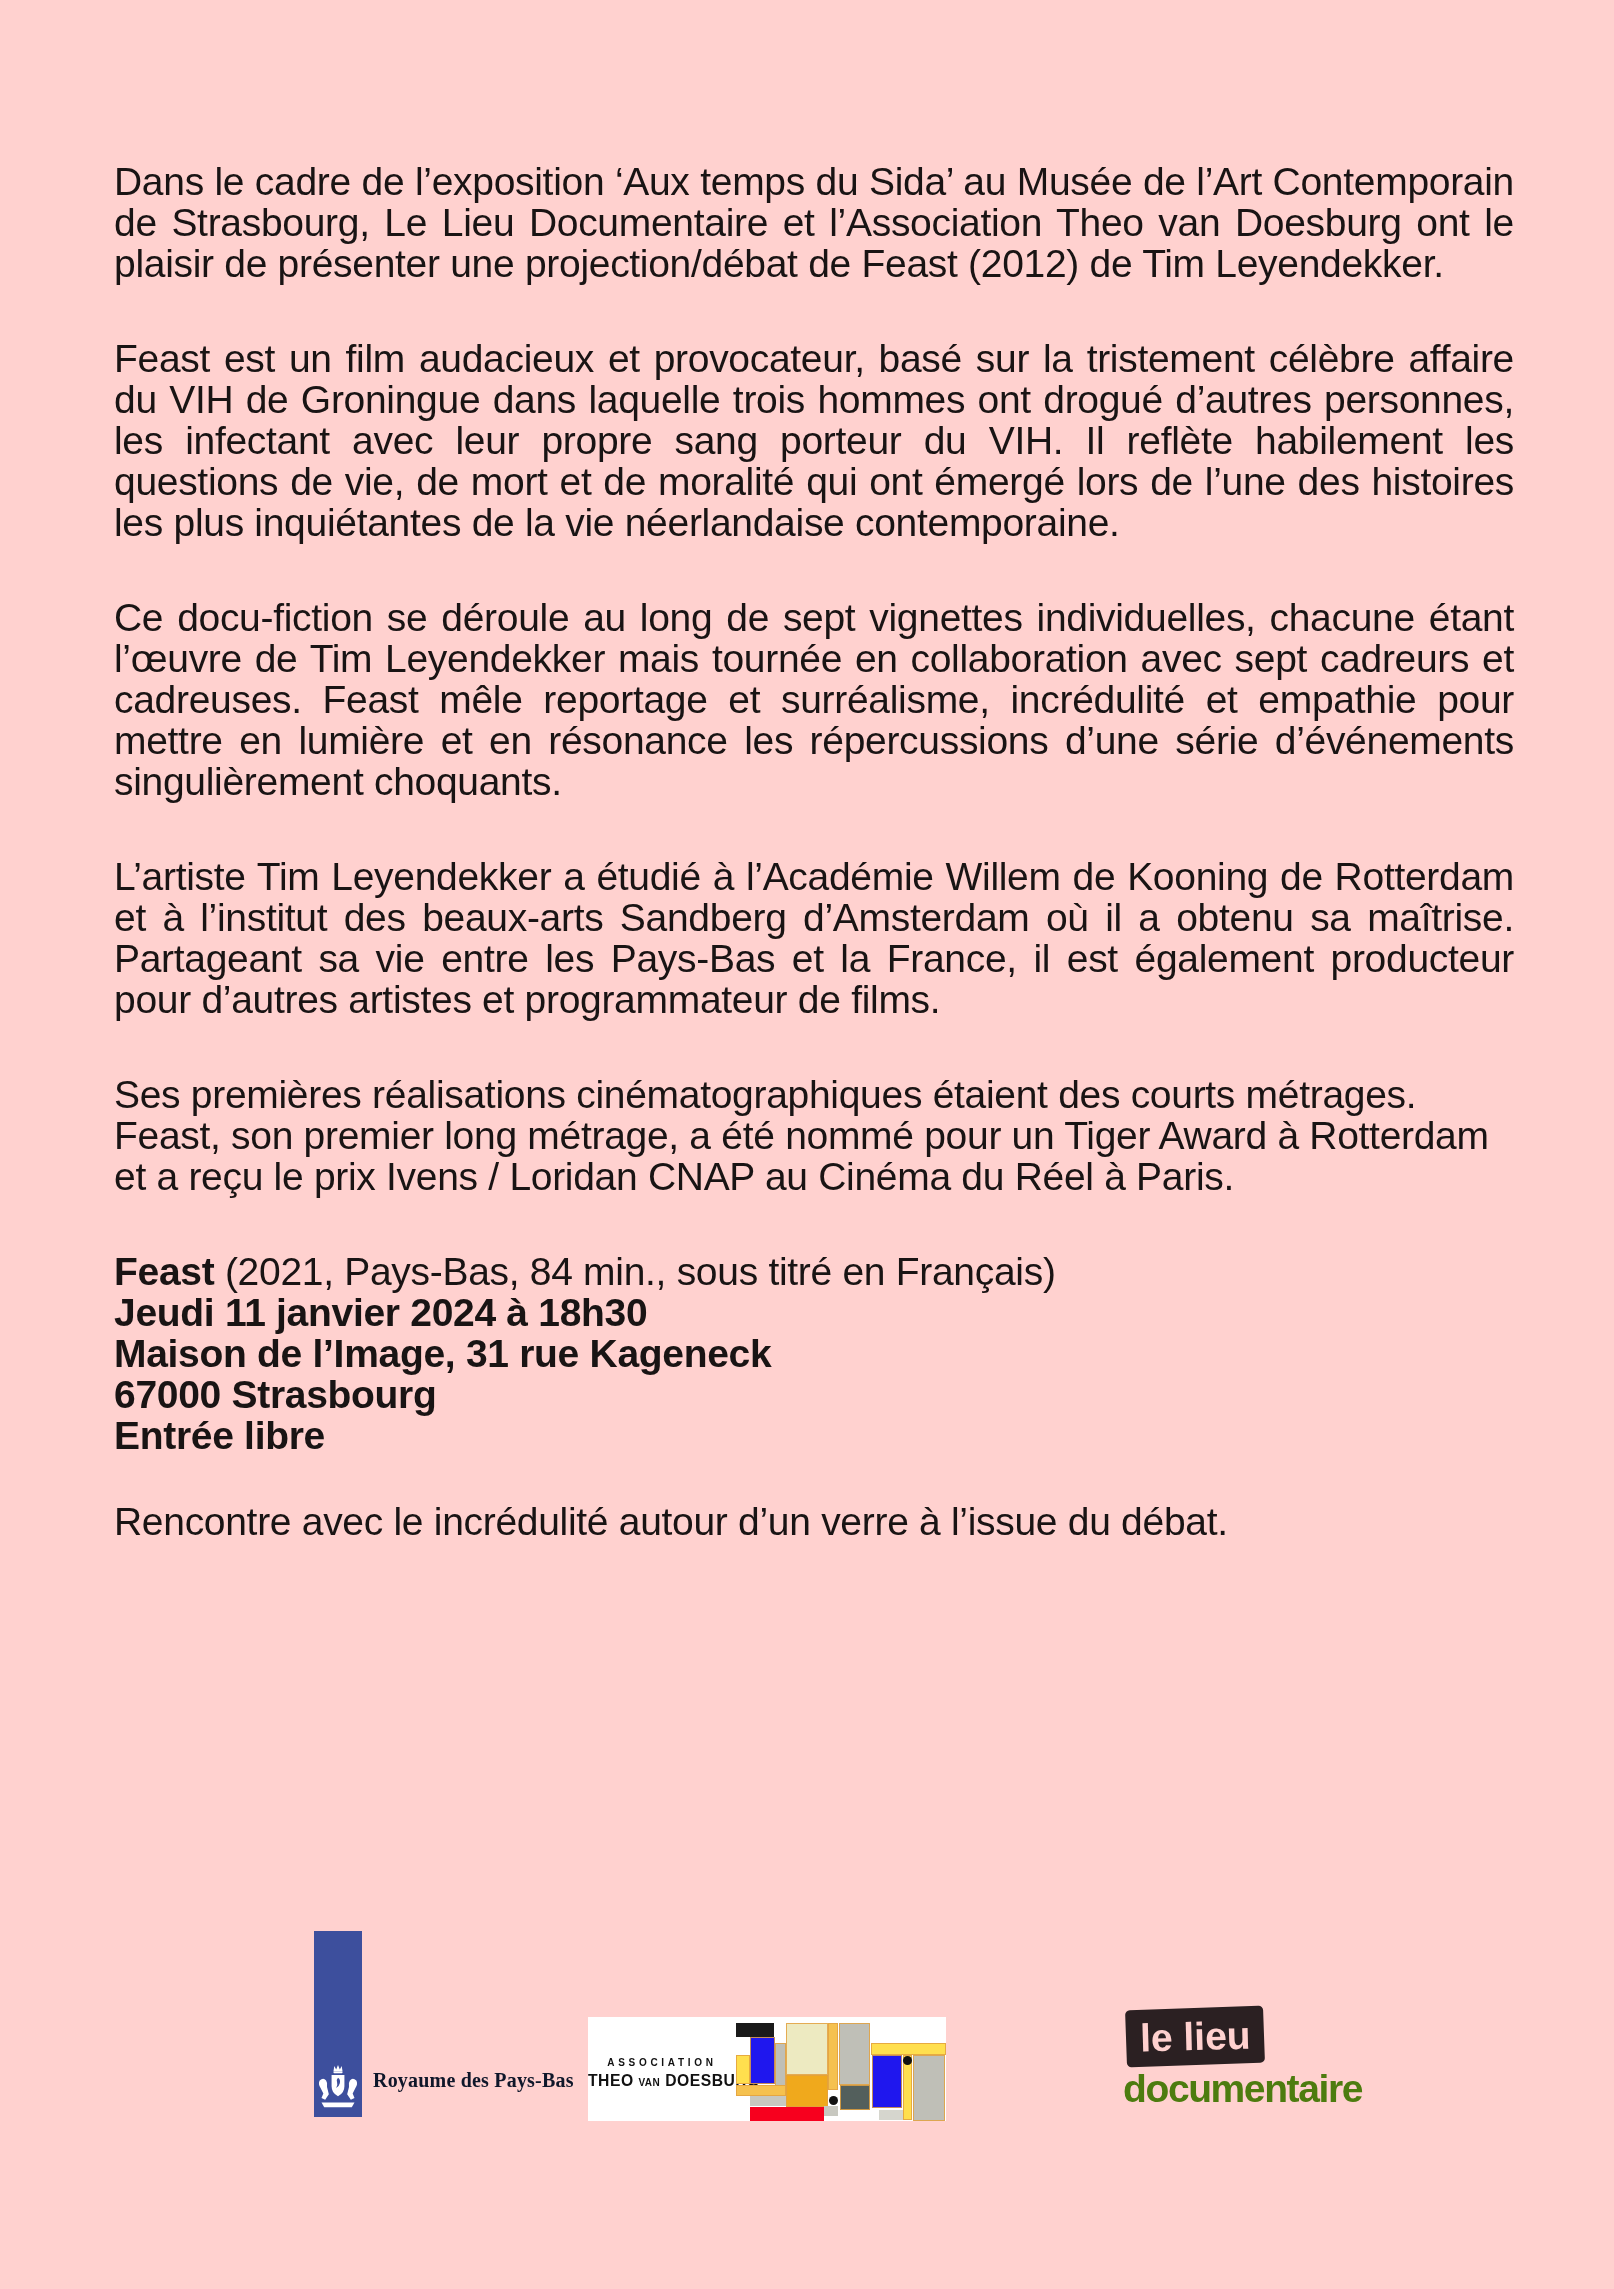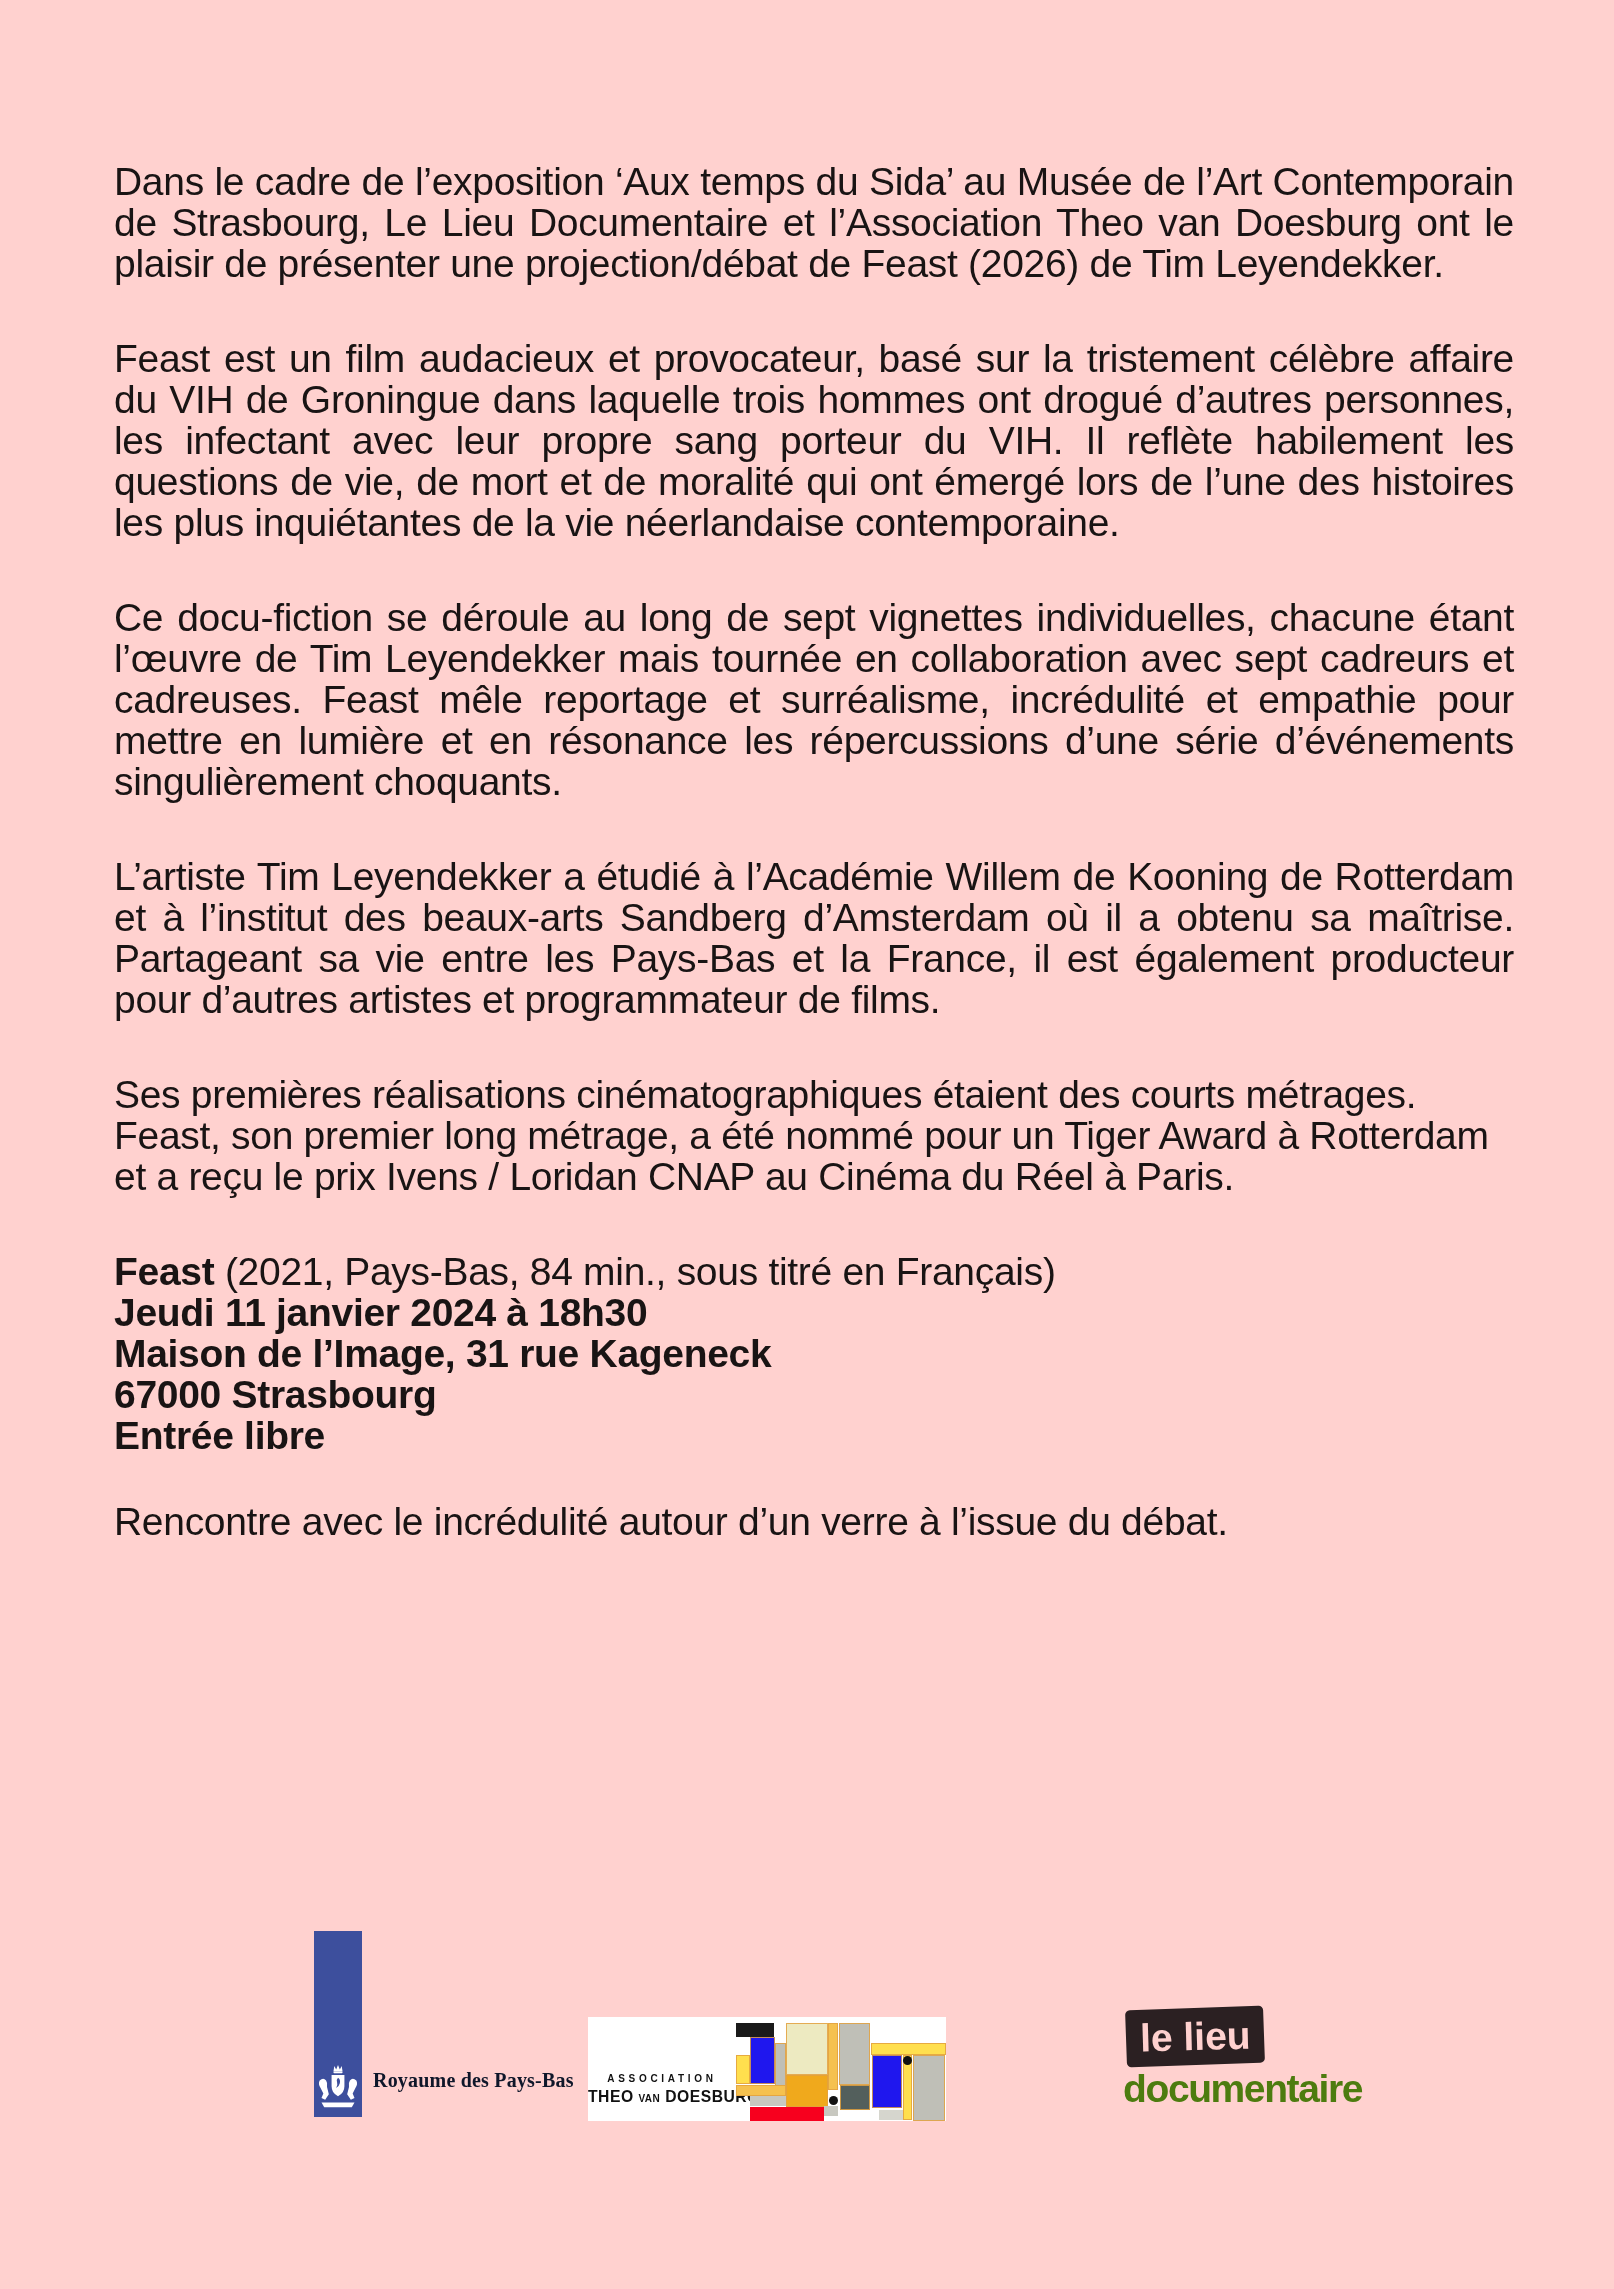--- a/index.html
+++ b/index.html
@@ -27,21 +27,21 @@
   .nl-crest{position:absolute;left:1.8px;top:133px;width:44px;height:46px;}
   .nl-label{
     position:absolute;left:59px;top:138px;white-space:nowrap;
     font-family:"Liberation Serif","DejaVu Serif",serif;
     font-size:20px;font-weight:bold;color:#0f172a;letter-spacing:0.2px;
   }
 
   
   .logo-atvd{position:absolute;left:588px;top:2017px;width:358px;height:104px;background:#FFFFFF;}
   .atvd-text{position:absolute;left:0;top:41px;width:148px;text-align:center;color:#111;line-height:1;}
-  .atvd-line1{font-size:10px;font-weight:bold;letter-spacing:3.7px;white-space:nowrap;margin-top:16px;}
+  .atvd-line1{font-size:10px;font-weight:bold;letter-spacing:3.7px;white-space:nowrap;}
   .atvd-line2{margin-top:4.6px;font-size:15.7px;font-weight:bold;letter-spacing:0.5px;white-space:nowrap;}
   .atvd-line2 .van{font-size:10px;margin-top:28px;}
   .atvd-art{position:absolute;left:148px;top:5.5px;width:210px;height:99px;}
   .atvd-art div{position:absolute;box-sizing:border-box;}
   .bd{border:0.9px solid rgba(226,161,63,.85);}
   .r-black1 {left:0;   top:0;  width:38px;height:14.8px;background:#1A1A1A;}
   .r-cream  {left:50px; top:0;  width:42px;height:52px;background:#EDEAC1;}
   .r-ostrip1{left:92px;top:0;  width:10px;height:67px;background:#F5C14F;}
   .r-gray1  {left:103px;top:0;  width:31px;height:62px;background:#BFBFB7;}
   .r-gray2  {left:39px; top:20px;width:11px;height:63px;background:#BFBFB7;}
@@ -73,21 +73,21 @@
   }
   .lieu-word{
     position:absolute;left:0;top:63px;width:353px;text-align:center;
     font-size:39px;font-weight:bold;color:#4d7c0f;letter-spacing:-1.4px;white-space:nowrap;
   }
 </style>
 </head>
 <body>
 
 <div class="text-col">
-  <p class="para">Dans le cadre de l’exposition ‘Aux temps du Sida’ au Musée de l’Art Contemporain de Strasbourg, Le Lieu Documentaire et l’Association Theo van Doesburg ont le plaisir de présenter une projection/débat de Feast (2026) de Tim Leyendekker.</p>
+  <p class="para">Dans le cadre de l’exposition ‘Aux temps du Sida’ au Musée de l’Art Contemporain de Strasbourg, Le Lieu Documentaire et l’Association Theo van Doesburg ont le plaisir de présenter une projection/débat de Feast (2012) de Tim Leyendekker.</p>
   <p class="para">Feast est un film audacieux et provocateur, basé sur la tristement célèbre affaire du VIH de Groningue dans laquelle trois hommes ont drogué d’autres personnes, les infectant avec leur propre sang porteur du VIH. Il reflète habilement les questions de vie, de mort et de moralité qui ont émergé lors de l’une des histoires les plus inquiétantes de la vie néerlandaise contemporaine.</p>
   <p class="para">Ce docu-fiction se déroule au long de sept vignettes individuelles, chacune étant l’œuvre de Tim Leyendekker mais tournée en collaboration avec sept cadreurs et cadreuses. Feast mêle reportage et surréalisme, incrédulité et empathie pour mettre en lumière et en résonance les répercussions d’une série d’événements singulièrement choquants.</p>
   <p class="para">L’artiste Tim Leyendekker a étudié à l’Académie Willem de Kooning de Rotterdam et à l’institut des beaux-arts Sandberg d’Amsterdam où il a obtenu sa maîtrise. Partageant sa vie entre les Pays-Bas et la France, il est également producteur pour d’autres artistes et programmateur de films.</p>
   <p class="para ragged">Ses premières réalisations cinématographiques étaient des courts métrages. Feast, son premier long métrage, a été nommé pour un Tiger Award à Rotterdam et a reçu le prix Ivens / Loridan CNAP au Cinéma du Réel à Paris.</p>
 
   <div class="event">
     <div><span class="bold">Feast</span><span> (2021, Pays-Bas, 84 min., sous titré en Français)</span></div>
     <div class="bold">Jeudi 11 janvier 2024 à 18h30</div>
     <div class="bold">Maison de l’Image, 31 rue Kageneck</div>
     <div class="bold">67000 Strasbourg</div>

